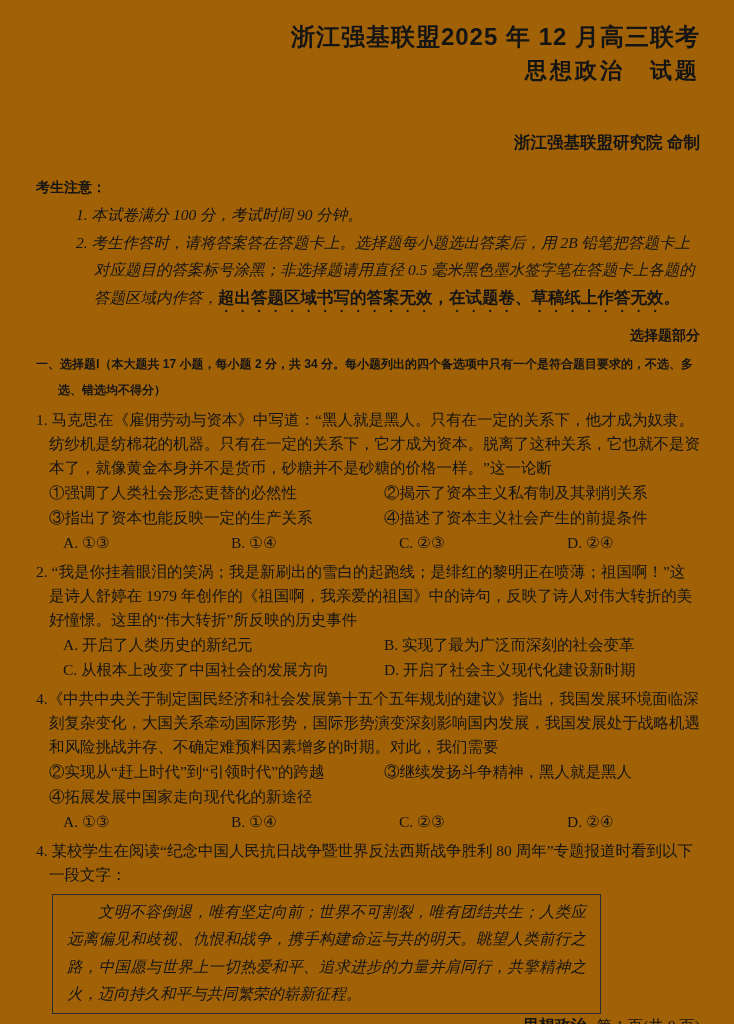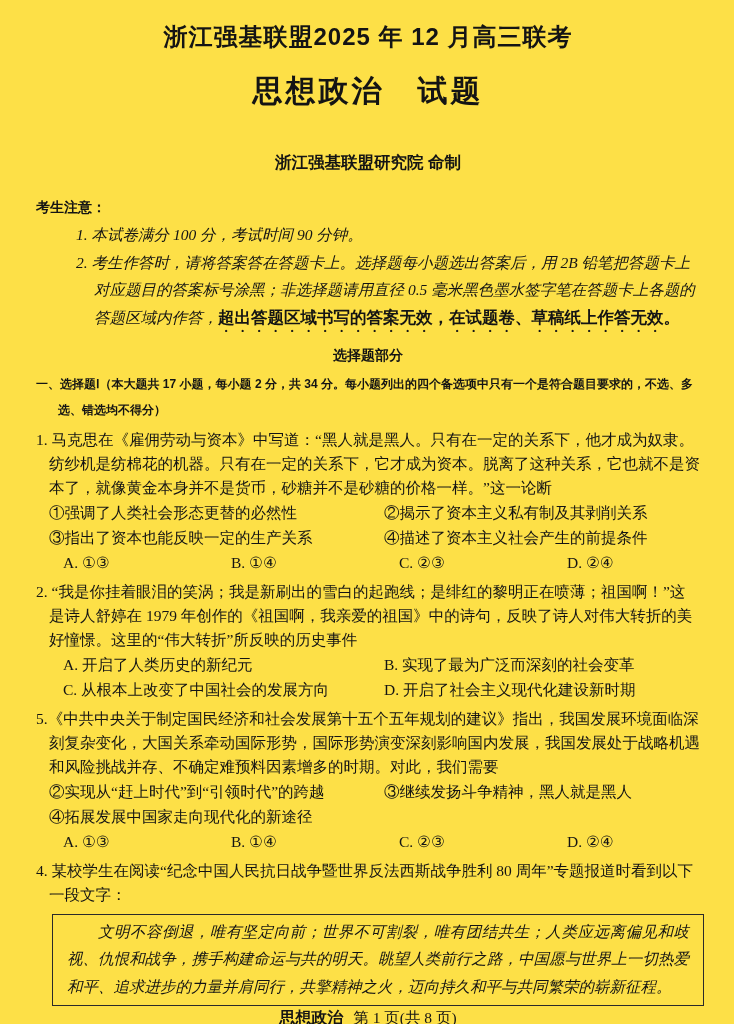--- a/index.html
+++ b/index.html
@@ -1,42 +1,42 @@
 <!DOCTYPE html>
 <html><head>
 <meta charset="utf-8">
 <style>
   html,body { margin:0; padding:0; background:#ffffff; }
   .page {
     position:relative;
     width:734px; height:1024px;
     box-sizing:border-box;
     padding:16px 34px 10px 36px;
-    background:#fde047;
+    background:#a16207;
     color:#141414;
     font-family:"Liberation Serif", serif;
     font-size:15.5px;
     line-height:24px;
     display:flex; flex-direction:column;
     overflow:hidden;
+    align-items:flex-end;
   }
   .title1 {
     text-align:center;
     font-family:"Liberation Sans", sans-serif;
     font-weight:bold;
     font-size:24px; line-height:30px;
     margin-top:6px;
     letter-spacing:1px;
   }
   .title2 {
     text-align:center;
     font-family:"Liberation Serif", serif;
     font-weight:bold;
-    font-size:30px; line-height:38px;
-    margin-top:20px;
+    font-size:22px; line-height:38px;
     letter-spacing:3px;
   }
   .byline {
     text-align:center;
     font-family:"Liberation Sans", sans-serif;
     font-weight:bold;
     font-size:16.5px; line-height:24px;
     margin-top:40px;
   }
   .notice { margin-top:20px; }
@@ -86,21 +86,21 @@
   .two-col.choices2 > span:nth-child(odd) { padding-left:14px; }
   .choices-4 {
     display:grid;
     grid-template-columns:182px 168px 168px 1fr;
     padding-left:13px;
     line-height:25px;
   }
   .choices-4 > span:first-child { padding-left:14px; }
   .quote-box {
     margin:7px 0 0 16px;
-    width:652px;
+    width:549px;
     box-sizing:border-box;
     border:1.5px solid #2a2a2a;
     padding:3px 14px 5px 14px;
     font-style:italic;
   }
   .quote-box p {
     margin:0;
     text-indent:2em;
     line-height:27.5px;
     text-align:justify;
@@ -156,21 +156,21 @@
     <p class="stem">2. “我是你挂着眼泪的笑涡；我是新刷出的雪白的起跑线；是绯红的黎明正在喷薄；祖国啊！”这是诗人舒婷在 1979 年创作的《祖国啊，我亲爱的祖国》中的诗句，反映了诗人对伟大转折的美好憧憬。这里的“伟大转折”所反映的历史事件</p>
     <div class="two-col choices2">
       <span>A. 开启了人类历史的新纪元</span>
       <span>B. 实现了最为广泛而深刻的社会变革</span>
       <span>C. 从根本上改变了中国社会的发展方向</span>
       <span>D. 开启了社会主义现代化建设新时期</span>
     </div>
   </div>
 
   <div class="question">
-    <p class="stem">5.《中共中央关于制定国民经济和社会发展第十五个五年规划的建议》指出，我国发展环境面临深刻复杂变化，大国关系牵动国际形势，国际形势演变深刻影响国内发展，我国发展处于战略机遇和风险挑战并存、不确定难预料因素增多的时期。对此，我们需要</p>
+    <p class="stem">4.《中共中央关于制定国民经济和社会发展第十五个五年规划的建议》指出，我国发展环境面临深刻复杂变化，大国关系牵动国际形势，国际形势演变深刻影响国内发展，我国发展处于战略机遇和风险挑战并存、不确定难预料因素增多的时期。对此，我们需要</p>
     <div class="two-col">
       <span>②实现从“赶上时代”到“引领时代”的跨越</span>
       <span>③继续发扬斗争精神，黑人就是黑人</span>
       <span>④拓展发展中国家走向现代化的新途径</span>
     </div>
     <div class="choices-4">
       <span>A. ①③</span>
       <span>B. ①④</span>
       <span>C. ②③</span>
       <span>D. ②④</span>

